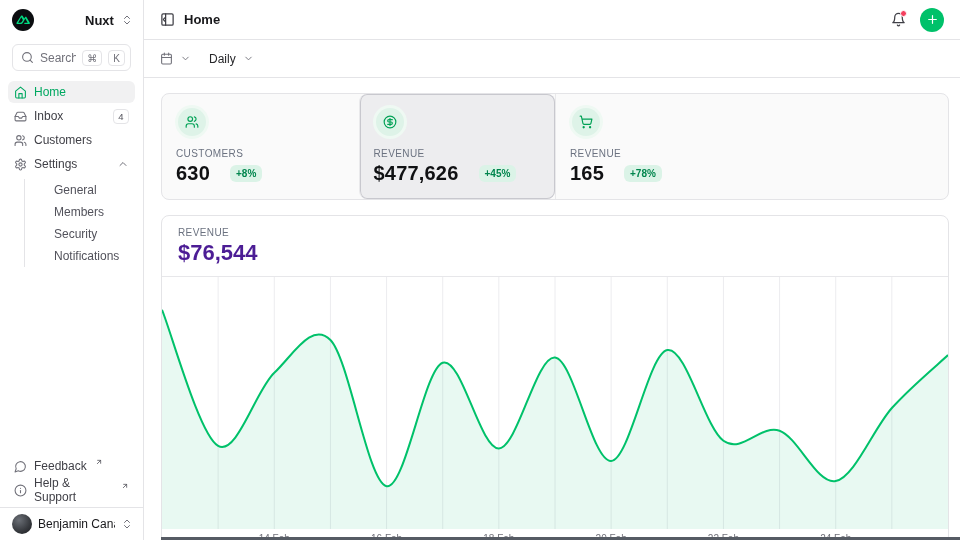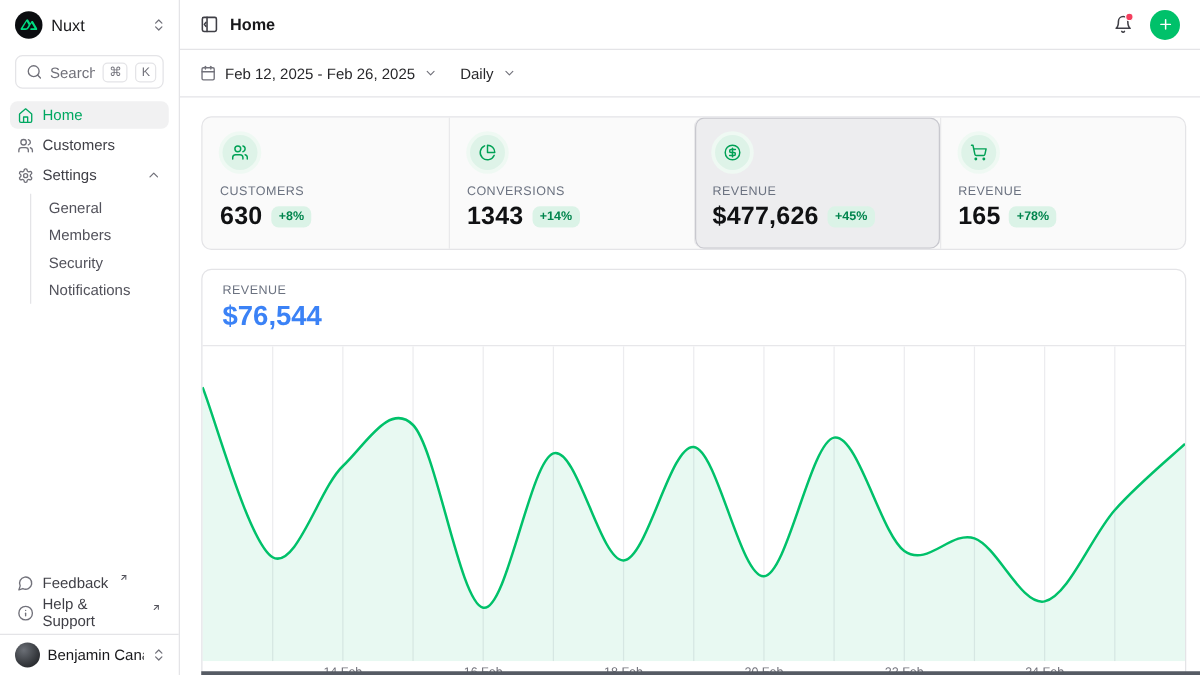--- a/index.html
+++ b/index.html
@@ -6,36 +6,36 @@
   html,body { width:960px; height:540px; overflow:hidden; background:#fff;
     font-family:"Liberation Sans","DejaVu Sans",sans-serif; color:#18181b; }
   .app { display:flex; width:960px; height:540px; }
 
   
   .sidebar { width:144px; min-width:144px; border-right:1px solid #e4e4e7;
     display:flex; flex-direction:column; background:#fff; }
   .ws-row { display:flex; align-items:center; gap:7px; padding:9px 10px 8px 12px; }
   .logo-circle { width:22px; height:22px; border-radius:50%; background:#0b0d10;
     display:flex; align-items:center; justify-content:center; flex:none; }
-  .ws-name { font-size:13px; font-weight:400; flex:1; }
+  .ws-name { font-size:13px; font-weight:700; flex:1;margin-left:44px; }
   .icon { display:inline-flex; align-items:center; justify-content:center; flex:none; }
   .muted-ic { color:#71717a; }
   .search-box { margin:5px 12px 10px; height:27px; border:1px solid #e4e4e7; border-radius:6px;
     display:flex; align-items:center; gap:6px; padding:0 5px 0 8px; color:#71717a; cursor:text; background:#fff; }
   .search-box .ph { font-size:12px; flex:1; color:#71717a; white-space:nowrap; overflow:hidden; }
   .kbd { font-size:10px; color:#71717a; border:1px solid #e4e4e7; border-radius:4px;
     padding:0 4px; height:16px; line-height:15px; background:#fff; }
   .nav { padding:0 8px; display:flex; flex-direction:column; gap:2px; }
   .nav-item { display:flex; align-items:center; gap:7px; height:22px; padding:0 6px;
     border-radius:6px; color:#3f3f46; font-size:12px; cursor:pointer; }
   .nav-item .lbl { flex:1; white-space:nowrap; }
   .nav-item.active { background:#f1f1f2; color:#00a861; font-weight:500; }
   .count-badge { font-size:9.5px; color:#52525b; border:1px solid #e4e4e7; border-radius:4px;
     padding:0 4.5px; height:15px; line-height:14px; background:#fff; }
-  .subnav { margin:2px 0 2px 16px; border-left:1px solid #e4e4e7; padding-left:14px;
+  .subnav { margin:2px 0 2px 16px; border-left:1px solid #e4e4e7; padding-left:29px;
     display:flex; flex-direction:column; }
   .subnav-item { height:22px; display:flex; align-items:center; font-size:12px;
     color:#52525b; cursor:pointer; white-space:nowrap; }
   .side-spacer { flex:1; }
   .side-links { padding:0 8px 6px; display:flex; flex-direction:column; gap:2px; }
   .ext-arrow { margin-left:1px; transform:translateY(-4px); color:#52525b; }
   .user-row { border-top:1px solid #e4e4e7; padding:0 10px 0 12px; height:33px;
     display:flex; align-items:center; gap:6px; cursor:pointer; }
   .avatar { width:20px; height:20px; border-radius:50%; flex:none;
     background:radial-gradient(circle at 35% 30%, #6b6f76 0%, #3a3d42 55%, #17181b 100%); }
@@ -64,31 +64,31 @@
   
   .stats { display:grid; grid-template-columns:repeat(4,1fr); border:1px solid #e4e4e7;
     border-radius:8px; background:#fafafa; }
   .stat { padding:12px 14px 14px; cursor:pointer; position:relative; }
   .stat + .stat { border-left:1px solid #e9e9eb; }
   .stat.selected { background:#ededef; box-shadow:inset 0 0 0 1px #c8c8ce; border-radius:8px; }
   .stat-icon { width:28px; height:28px; border-radius:50%; background:#def3e8;
     box-shadow:0 0 0 3px #eff9f3; display:flex; align-items:center; justify-content:center;
     color:#00a155; margin:2px 0 0 2px; }
   .stat-label { margin-top:12px; font-size:10px; letter-spacing:.4px; color:#6b7280; font-weight:500; }
-  .stat-value-row { display:flex; align-items:center; gap:7px; margin-top:3px; }
+  .stat-value-row { display:flex; align-items:center; gap:20px; margin-top:3px; }
   .stat-value { font-size:20px; font-weight:700; letter-spacing:.2px; color:#101113; }
   .delta-badge { background:#dbf3e7; color:#00854d; font-size:10px; font-weight:600;
     padding:2px 6px; border-radius:6px; line-height:1.3; }
 
   
   .chart-card { margin-top:15px; border:1px solid #e4e4e7; border-radius:8px; background:#fff;
     height:400px; }
   .chart-head { padding:11px 16px 10px; border-bottom:1px solid #e7e7ea; }
   .chart-label { font-size:10px; letter-spacing:.4px; color:#6b7280; font-weight:500; }
-  .chart-value { font-size:22px; font-weight:700; margin-top:2px; color:#3b82f6; }
+  .chart-value { font-size:22px; font-weight:700; margin-top:2px; color:#4c1d95; }
   .chart-area { position:relative; height:252px; }
   .chart-area svg { position:absolute; inset:0; width:100%; height:100%; display:block; }
   .x-labels { position:relative; height:20px; }
   .x-labels span { position:absolute; top:4px; transform:translateX(-50%);
     font-size:10px; color:#71717a; white-space:nowrap; }
   .bottom-edge { position:absolute; left:17px; right:0; bottom:0; height:3px; background:#565b64; }
 </style>
 </head>
 <body>
 
@@ -204,20 +204,29 @@
     </div>
 
     <nav class="nav">
       <div class="nav-item active">
         <span class="icon">
           <svg width="13" height="13" viewBox="0 0 24 24" fill="none" stroke="currentColor" stroke-width="2" stroke-linecap="round" stroke-linejoin="round">
               <use href="#i-home"></use>
             </svg>
         </span>
         <span class="lbl">Home</span>
+      </div>
+      <div class="nav-item">
+        <span class="icon muted-ic">
+          <svg width="13" height="13" viewBox="0 0 24 24" fill="none" stroke="currentColor" stroke-width="2" stroke-linecap="round" stroke-linejoin="round">
+              <use href="#i-inbox"></use>
+            </svg>
+        </span>
+        <span class="lbl">Inbox</span>
+        <span class="count-badge">4</span>
       </div>
       <div class="nav-item">
         <span class="icon muted-ic">
           <svg width="13" height="13" viewBox="0 0 24 24" fill="none" stroke="currentColor" stroke-width="2" stroke-linecap="round" stroke-linejoin="round">
               <use href="#i-users"></use>
             </svg>
         </span>
         <span class="lbl">Customers</span>
       </div>
       <div class="nav-item">
@@ -311,21 +320,20 @@
       </span>
     </div>
 
     <div class="toolbar">
       <button class="tb-btn">
         <span class="icon muted-ic">
           <svg width="13" height="13" viewBox="0 0 24 24" fill="none" stroke="currentColor" stroke-width="2" stroke-linecap="round" stroke-linejoin="round">
               <use href="#i-cal"></use>
             </svg>
         </span>
-        <span>Feb 12, 2025 - Feb 26, 2025</span>
         <span class="icon chev">
           <svg width="11" height="11" viewBox="0 0 24 24" fill="none" stroke="currentColor" stroke-width="2" stroke-linecap="round" stroke-linejoin="round">
               <use href="#i-chev-down"></use>
             </svg>
         </span>
       </button>
       <button class="tb-btn">
         <span>Daily</span>
         <span class="icon chev">
           <svg width="11" height="11" viewBox="0 0 24 24" fill="none" stroke="currentColor" stroke-width="2" stroke-linecap="round" stroke-linejoin="round">
@@ -345,32 +353,20 @@
                 <use href="#i-users"></use>
               </svg>
           </span>
           <div class="stat-label">CUSTOMERS</div>
           <div class="stat-value-row">
             <span class="stat-value">630</span>
             <span class="delta-badge">+8%</span>
           </div>
         </div>
 
-        <div class="stat">
-          <span class="stat-icon">
-            <svg width="14" height="14" viewBox="0 0 24 24" fill="none" stroke="currentColor" stroke-width="2" stroke-linecap="round" stroke-linejoin="round">
-                <use href="#i-pie"></use>
-              </svg>
-          </span>
-          <div class="stat-label">CONVERSIONS</div>
-          <div class="stat-value-row">
-            <span class="stat-value">1343</span>
-            <span class="delta-badge">+14%</span>
-          </div>
-        </div>
 
         <div class="stat selected">
           <span class="stat-icon">
             <svg width="14" height="14" viewBox="0 0 24 24" fill="none" stroke="currentColor" stroke-width="2" stroke-linecap="round" stroke-linejoin="round">
                 <use href="#i-dollar"></use>
               </svg>
           </span>
           <div class="stat-label">REVENUE</div>
           <div class="stat-value-row">
             <span class="stat-value">$477,626</span>

